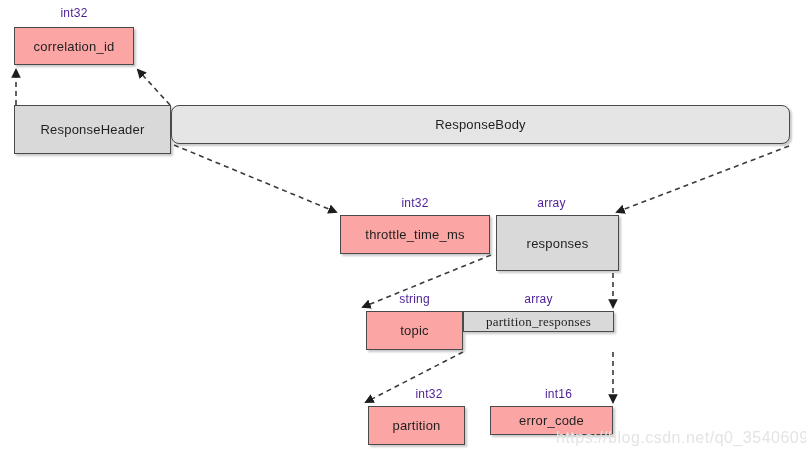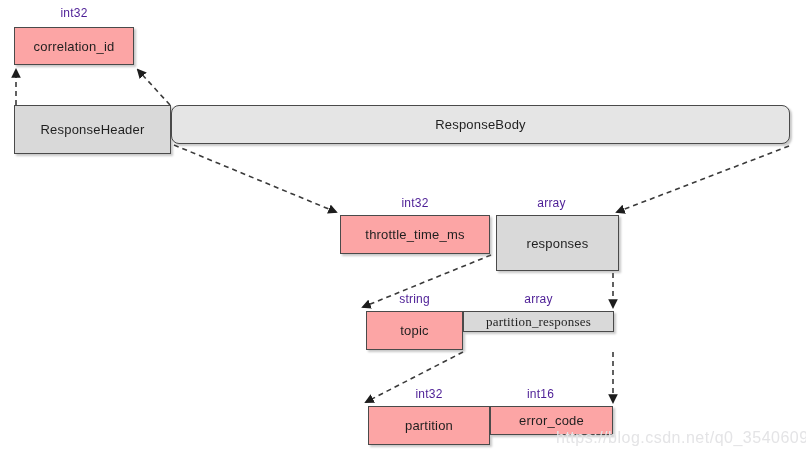--- a/index.html
+++ b/index.html
@@ -100,19 +100,19 @@
   <div class="type-label" style="left:490px; top:196px; width:123px;">array</div>
   <div class="node fill-white" style="left:340px; top:215px; width:150px; height:39px;">throttle_time_ms</div>
   <div class="node fill-grey" style="left:480px; top:215px; width:123px; height:56px;margin-left:16px;">responses</div>
 
   <div class="type-label" style="left:366px; top:292px; width:97px;">string</div>
   <div class="type-label" style="left:463px; top:292px; width:151px;">array</div>
   <div class="node fill-white" style="left:366px; top:311px; width:97px; height:39px;">topic</div>
   <div class="node fill-grey" style="left:463px; top:311px; width:151px; height:21px;font-family:Liberation Serif, serif;">partition_responses</div>
 
   <div class="type-label" style="left:368px; top:387px; width:122px;">int32</div>
-  <div class="type-label" style="left:479px; top:387px; width:123px;">int16</div>
-  <div class="node fill-white" style="left:368px; top:406px; width:122px; height:39px;">partition</div>
+  <div class="type-label" style="left:497px; top:387px; width:123px;">int16</div>
+  <div class="node fill-white" style="left:368px; top:406px; width:97px; height:39px;">partition</div>
   <div class="node fill-white" style="left:490px; top:406px; width:123px; height:29px;">error_code</div>
 
   <div class="watermark" style="left:556px; top:429px;">https://blog.csdn.net/q0_35406090</div>
 
 </div>
 
 </body></html>

